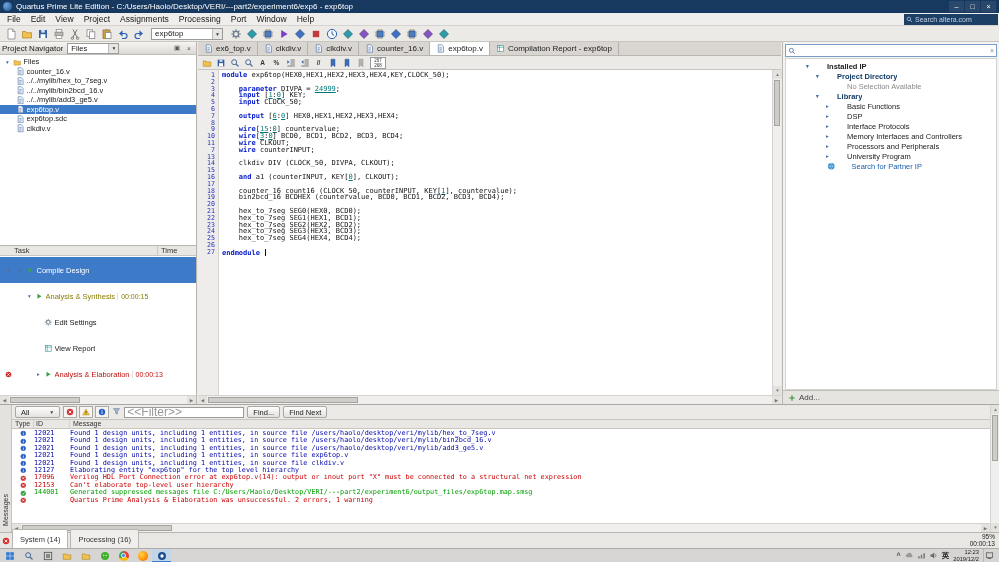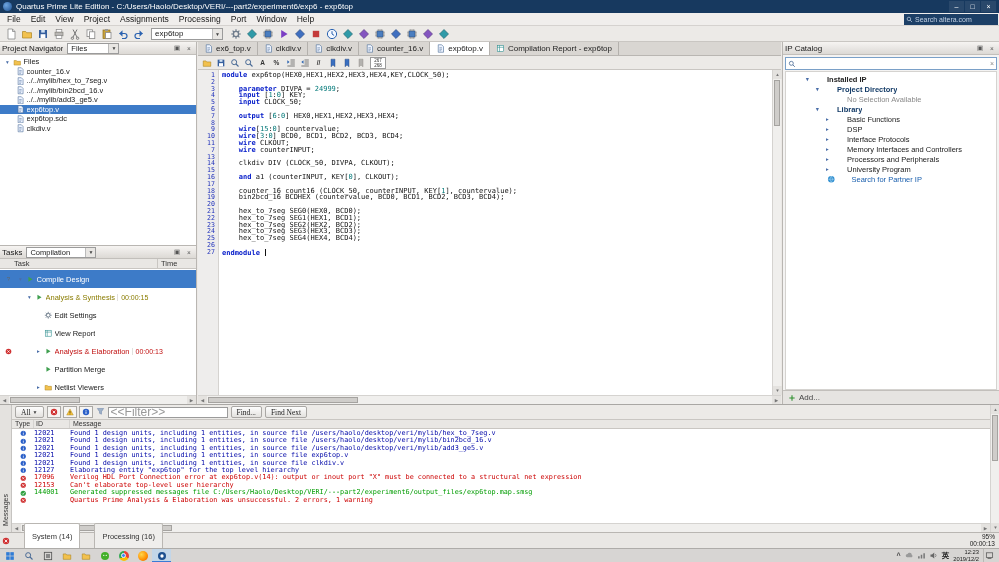--- a/index.html
+++ b/index.html
@@ -52,21 +52,21 @@
   .tind{flex:none;display:inline-block;}
   .ticonbox{flex:none;display:inline-flex;}
   .ticonbox svg{width:8.5px;height:8.5px;display:block;}
   .tlabel{overflow:hidden;text-overflow:ellipsis;}
 
   
   .taskcols{height:10px;display:flex;background:#e9e7e4;border-bottom:1px solid #c9c6c2;font-size:7.5px;color:#333;flex:none;}
   .taskcols .c1{flex:1;padding-left:14px;border-right:1px solid #c9c6c2;}
   .taskcols .c2{width:38px;padding-left:3px;}
   #task-rows{flex:1;background:#fff;overflow:hidden;padding-top:1px;}
-  #task-rows .trow{height:18px;}
+  #task-rows .trow{height:26px;}
   .tgut{width:9px;flex:none;display:inline-flex;justify-content:center;font-size:6px;color:#666;}
   .tgut svg{width:7px;height:7px;}
   .ttime{width:38px;flex:none;border-left:1px solid #e2e0dd;padding-left:3px;font-size:7px;}
   .t-olive{color:#8a7c00;}
   .t-red{color:#c01010;}
   #task-rows .trow.selected{color:#fff;}
 
   
   .center{position:absolute;left:198px;top:42px;right:218px;bottom:158px;display:flex;flex-direction:column;background:#fff;}
   .tabbar{height:14px;background:#d9d6d2;display:flex;border-bottom:1px solid #b9b6b2;flex:none;overflow:hidden;}
@@ -75,21 +75,21 @@
   .tabicon svg{width:9px;height:9px;display:block;}
   .edtoolbar{height:14px;background:#eceae7;border-bottom:1px solid #c9c6c2;display:flex;align-items:center;gap:1px;padding:0 2px;flex:none;}
   .edcounter{width:16px;height:12px;background:#fff;border:1px solid #9b9b9b;display:flex;flex-direction:column;justify-content:center;align-items:center;line-height:5px;font-size:4.5px;color:#333;margin-left:2px;}
   .editorwrap{flex:1;display:flex;flex-direction:column;min-height:0;}
   .edrow{flex:1;display:flex;min-height:0;}
   .gutter{width:21px;background:#eeedec;border-right:1px solid #d5d3d0;color:#2233bb;font-family:"DejaVu Sans Mono",monospace;font-size:6.6px;text-align:right;padding:2px 3px 0 0;flex:none;}
   .gline{height:6.8px;line-height:6.8px;}
   .code{flex:1;font-family:"DejaVu Sans Mono",monospace;font-size:7px;padding:2px 0 0 3px;white-space:pre;color:#111;overflow:hidden;}
   .cline{height:6.8px;line-height:6.8px;}
   .kw{color:#0018c8;font-weight:bold;}
-  .num{color:#007878;}
+  .num{color:#007878;text-decoration:underline;}
   .caret{display:inline-block;width:1px;height:7px;background:#111;vertical-align:-1px;margin-left:1px;animation:blink 1s steps(1) infinite;}
   @keyframes blink{50%{opacity:0;}}
 
   
   .sbv{width:9px;background:#f0efed;border-left:1px solid #d5d3d0;display:flex;flex-direction:column;flex:none;}
   .sbh{height:9px;background:#f0efed;border-top:1px solid #d5d3d0;display:flex;flex:none;}
   .sbbtn{width:9px;height:9px;display:flex;align-items:center;justify-content:center;font-size:4.5px;color:#777;background:#e4e2df;flex:none;}
   .sbtrack{flex:1;position:relative;}
   .sbthumbv{position:absolute;left:1px;right:1px;top:1px;height:46px;background:#cfcdca;border:1px solid #a5a3a0;}
   .sbthumbh{position:absolute;top:1px;bottom:1px;left:1px;width:150px;background:#cfcdca;border:1px solid #a5a3a0;}
@@ -109,21 +109,21 @@
   .ip-link{color:#1a5fae;}
   .ipaddbar{height:14px;border-top:1px solid #c2bfbb;background:#e6e4e1;display:flex;align-items:center;padding-left:5px;gap:3px;font-size:8px;color:#444;flex:none;}
   .ipaddbar svg{width:8px;height:8px;}
 
   
   .messages{position:absolute;left:0;top:404px;right:0;height:128px;background:#f1efee;border-top:1px solid #a9a7a4;display:flex;}
   .msgstrip{width:12px;position:relative;background:#e4e2df;border-right:1px solid #c6c4c1;flex:none;}
   .vlabel{position:absolute;bottom:6px;left:2px;writing-mode:vertical-rl;transform:rotate(180deg);font-size:7px;color:#333;}
   .msgmain{flex:1;display:flex;flex-direction:column;min-width:0;}
   .findbar{height:15px;display:flex;align-items:center;gap:3px;padding:0 3px;background:#eceae7;border-bottom:1px solid #c9c6c2;flex:none;}
-  .btn{height:12px;background:linear-gradient(#fdfdfd,#e4e2df);border:1px solid #a9a7a4;border-radius:2px;font-size:7.5px;padding:0 5px;display:inline-flex;align-items:center;gap:2px;color:#222;white-space:nowrap;font-family:Liberation Serif, serif;}
+  .btn{height:12px;background:linear-gradient(#fdfdfd,#e4e2df);border:1px solid #a9a7a4;border-radius:2px;font-size:7.5px;padding:0 5px;display:inline-flex;align-items:center;gap:20px;color:#222;white-space:nowrap;}
   .caretdn{font-size:5px;color:#444;}
   .ftoggle{width:14px;height:12px;border:1px solid #aaa8a5;background:#f6f5f3;display:inline-flex;align-items:center;justify-content:center;}
   .ftoggle svg{width:8px;height:8px;}
   .funnel-wrap svg{width:9px;height:9px;}
   .filter-input{width:120px;height:11px;border:1px solid #9b9b9b;background:#fff;font-size:12px;color:#555;padding:0 2px;font-family:"Liberation Sans",sans-serif;outline:none;}
   .filter-input::placeholder{color:#999;}
   .msghdr{height:9px;display:flex;background:#e9e7e4;border-bottom:1px solid #c9c6c2;font-size:7px;color:#333;flex:none;}
   .msghdr .h-type{width:22px;padding-left:3px;border-right:1px solid #d5d3d0;}
   .msghdr .h-id{width:36px;padding-left:2px;border-right:1px solid #d5d3d0;}
   .msghdr .h-msg{flex:1;padding-left:3px;}
@@ -134,21 +134,21 @@
   .mid{width:36px;flex:none;}
   .mtext{flex:1;overflow:hidden;}
   .m-info{color:#0007a8;}
   .m-error{color:#cc0000;}
   .m-success{color:#009c00;}
 
   
   .statusrow{position:absolute;left:0;top:532px;right:0;height:16px;background:#e9e7e4;border-top:1px solid #b9b6b2;display:flex;align-items:flex-end;padding-left:2px;gap:2px;}
   .statusrow .sicon{display:inline-flex;margin-bottom:3px;}
   .statusrow .sicon svg{width:8px;height:8px;}
-  .stab{height:25px;display:inline-flex;align-items:center;padding:0 7px;font-size:7.5px;background:#efeeec;border:1px solid #b9b6b2;border-bottom:none;border-radius:2px 2px 0 0;color:#333;margin-left:12px;}
+  .stab{height:19px;display:inline-flex;align-items:center;padding:0 7px;font-size:7.5px;background:#efeeec;border:1px solid #b9b6b2;border-bottom:none;border-radius:2px 2px 0 0;color:#333;}
   .stab.active{background:#fff;}
   .statusright{margin-left:auto;display:flex;flex-direction:column;align-items:flex-end;font-size:6.5px;line-height:7px;color:#222;padding:1px 4px 1px 0;}
 
   
   .taskbar{position:absolute;left:0;top:548px;right:0;height:14px;background:#d7d5d3;border-top:1px solid #aeaca9;display:flex;align-items:center;}
   .tb-icons{display:flex;align-items:center;height:100%;}
   .tbar-icon{width:19px;height:14px;display:inline-flex;align-items:center;justify-content:center;flex:none;}
   .tbar-icon svg{width:10px;height:10px;display:block;}
   .tbar-icon.active{background:#c3d6e8;box-shadow:inset 0 -2px 0 #3a7bd5;}
   .chrome-ball{width:10px;height:10px;border-radius:50%;background:conic-gradient(from 0deg,#ea4335 0 33%,#fbbc05 33% 66%,#34a853 66% 100%);position:relative;display:block;}
@@ -430,30 +430,20 @@
               <svg viewBox="0 0 12 12">
                 <path d="M3 1h4.5L10 3.5V11H3z" fill="#eef4ff" stroke="#4a6b96" stroke-width=".8"></path>
                 <path d="M4.5 5h3.5M4.5 7h3.5M4.5 9h2.5" stroke="#4a6b96" stroke-width=".7"></path>
               </svg>
             </span>
             <span class="tlabel">clkdiv.v</span>
           </div>
         </div>
     </div>
     <div class="panel tasks">
-      <div class="panel-header">
-        <span class="ph-title">Tasks</span>
-        <span class="combo" style="width:70px;">
-          <span class="cval">Compilation</span>
-          <span class="arrow">▼</span>
-        </span>
-        <span class="ph-spacer"></span>
-        <span class="phbtn">▣</span>
-        <span class="phbtn">×</span>
-      </div>
       <div class="taskcols">
         <span class="c1">Task</span>
         <span class="c2">Time</span>
       </div>
       <div id="task-rows">
           <div class="trow selected">
             <span class="tgut">?</span>
             <span class="tind" style="width: 0px;"></span>
             <span class="twisty">▾</span>
             <span class="ticonbox">
@@ -763,26 +753,20 @@
         <span class="sbbtn">◀</span>
         <span class="sbtrack">
             <span class="sbthumbh"></span>
           </span>
         <span class="sbbtn">▶</span>
       </div>
     </div>
   </div>
 
   <div class="rightcol">
-    <div class="panel-header">
-      <span class="ph-title">IP Catalog</span>
-      <span class="ph-spacer"></span>
-      <span class="phbtn">▣</span>
-      <span class="phbtn">×</span>
-    </div>
     <div class="ipsearch">
       <svg viewBox="0 0 12 12">
           <circle cx="5" cy="5" r="3" fill="none" stroke="#4a6b96" stroke-width="1.2"></circle>
           <path d="M7.2 7.2l3 3" stroke="#4a6b96" stroke-width="1.3"></path>
         </svg>
       <input value="" style="">
       <span class="ipclear">×</span>
     </div>
     <div class="iptree" id="ip-tree">
         <div class="iprow ip-root">

